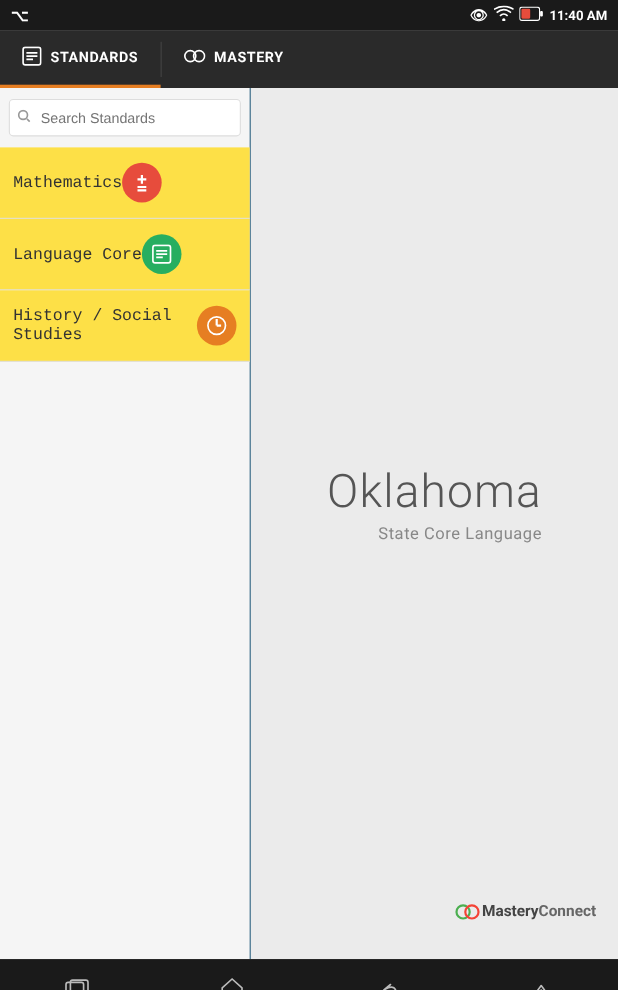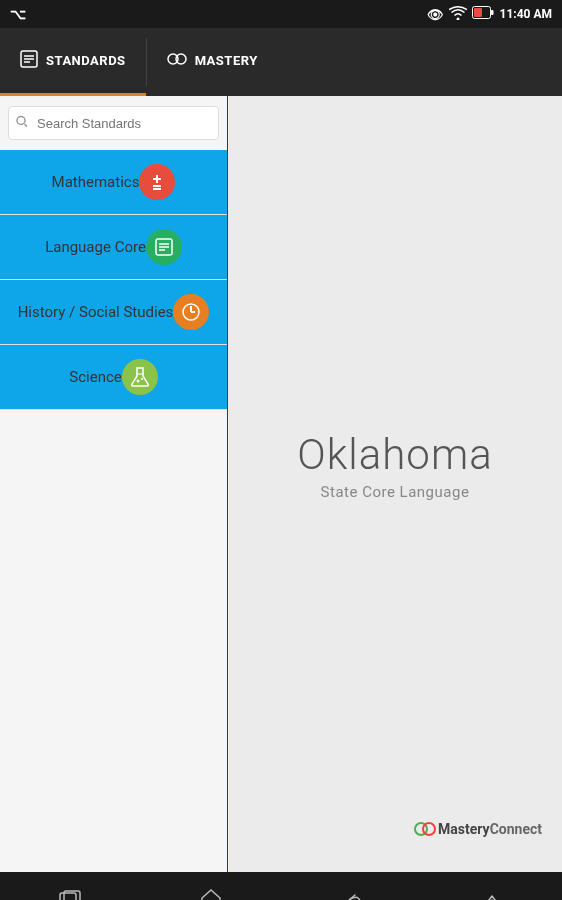--- a/index.html
+++ b/index.html
@@ -54,21 +54,21 @@
       width: 562px;
       height: 844px;
       background: #e8e8e8;
       display: flex;
       flex-direction: column;
     }
 
     
     .nav-bar {
       width: 100%;
-      height: 68px;
+      height: 52px;
       background: #2a2a2a;
       display: flex;
       align-items: stretch;
       flex-shrink: 0;
     }
     .nav-tab {
       display: flex;
       align-items: center;
       gap: 8px;
       padding: 0 20px;
@@ -133,25 +133,26 @@
       color: #999;
       font-size: 12px;
     }
 
     .sidebar-list {
       flex: 1;
     }
     .sidebar-item {
       display: flex;
       align-items: center;
-      justify-content: center;
+      justify-content: flex-start;
       padding: 14px 12px;
       border-bottom: 1px solid #e0e0e0;
       cursor: pointer;
-      background: #0ea5e9;
+      background: #fde047;
+      font-family: Liberation Mono, monospace;
     }
     .sidebar-item-label {
       font-size: 15px;
       color: #333;
     }
     .subject-icon {
       width: 36px;
       height: 36px;
       border-radius: 50%;
       display: flex;
@@ -173,21 +174,21 @@
       display: flex;
       flex-direction: column;
       align-items: center;
       justify-content: space-between;
       padding: 20px;
     }
 
     .oklahoma-text-container {
       display: flex;
       flex-direction: column;
-      align-items: center;
+      align-items: flex-end;
       justify-content: center;
       flex: 1;
     }
     .oklahoma-title {
       font-size: 42px;
       font-weight: 300;
       color: #555;
       letter-spacing: 1px;
     }
     .oklahoma-subtitle {
@@ -335,31 +336,20 @@
           <span class="sidebar-item-label">History / Social Studies</span>
           <div class="subject-icon icon-history">
             <svg width="20" height="20" viewBox="0 0 20 20" fill="none">
               <circle cx="10" cy="10" r="8" stroke="white" stroke-width="1.5"></circle>
               <line x1="10" y1="10" x2="10" y2="4" stroke="white" stroke-width="2"></line>
               <line x1="10" y1="10" x2="14" y2="10" stroke="white" stroke-width="2"></line>
             </svg>
           </div>
         </div>
 
-        <div class="sidebar-item">
-          <span class="sidebar-item-label">Science</span>
-          <div class="subject-icon icon-science">
-            <svg width="20" height="22" viewBox="0 0 20 22" fill="none">
-              <path d="M7 2 L7 10 L2 18 Q1 20 3 20 L17 20 Q19 20 18 18 L13 10 L13 2 Z" stroke="white" stroke-width="1.5" fill="none"></path>
-              <line x1="6" y1="8" x2="14" y2="8" stroke="white" stroke-width="1"></line>
-              <circle cx="8" cy="15" r="1.5" fill="white"></circle>
-              <circle cx="12" cy="13" r="1" fill="white"></circle>
-            </svg>
-          </div>
-        </div>
 
       </div>
     </div>
 
     <div class="main-content">
       <div style="flex:1"></div>
       <div class="oklahoma-text-container">
         <span class="oklahoma-title">Oklahoma</span>
         <span class="oklahoma-subtitle">State Core Language</span>
       </div>

